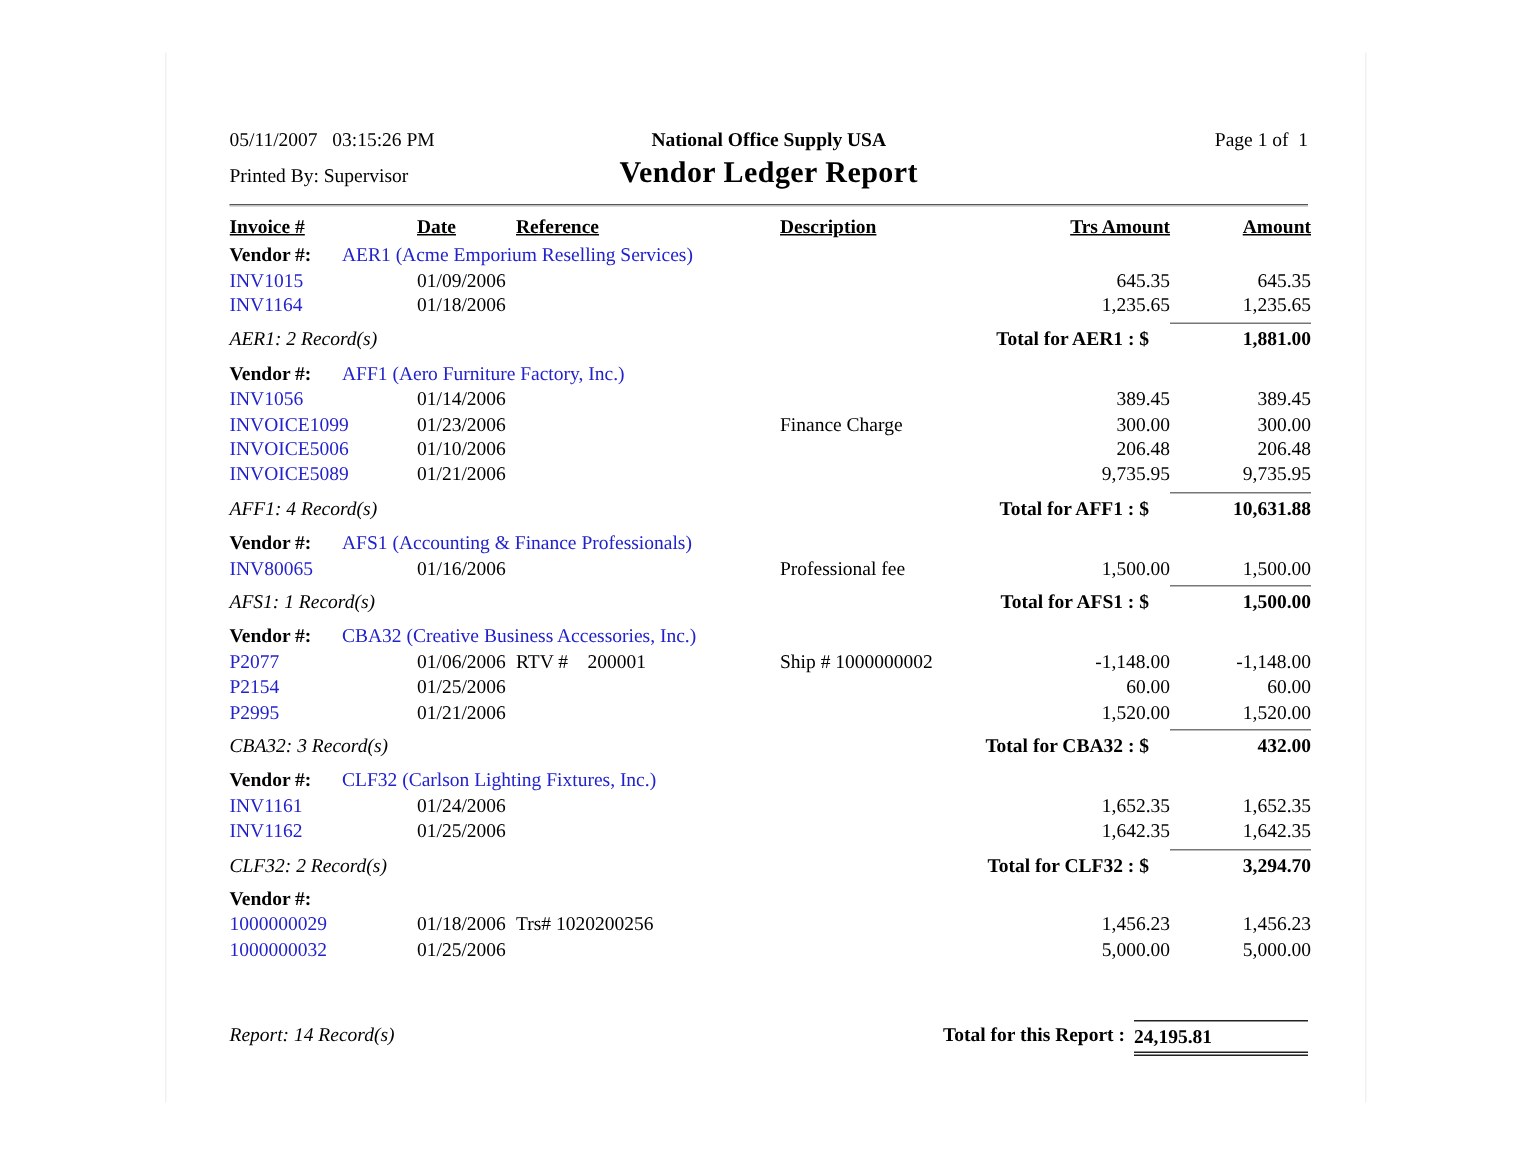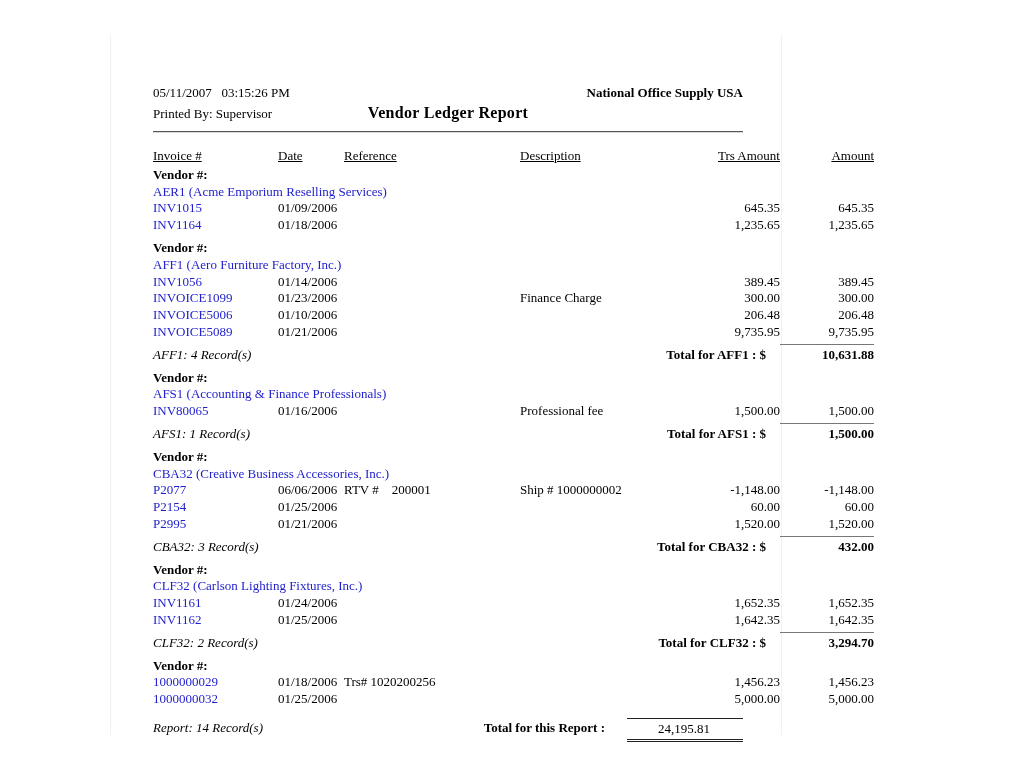--- a/index.html
+++ b/index.html
@@ -2,67 +2,68 @@
 <html style="--link: #2222cc;"><head>
 <meta charset="utf-8">
 <style>
   * { margin:0; padding:0; box-sizing:border-box; }
   html,body { width:1024px; height:768px; background:#ffffff; }
   body {
     font-family:"Liberation Serif","DejaVu Serif",serif;
     font-size:13px; color:#000; position:relative; overflow:hidden;
   }
   .page {
-    position:absolute; left:110px; top:35px; width:672px; height:700px;
+    position:absolute; left:110px; top:35px; width:801px; height:700px;
     background:#fff; border-left:1px solid #f1f1f1; border-right:1px solid #f1f1f1;
     padding:50px 38px 0 42px;
   }
   .hdr-row { display:flex; align-items:baseline; }
   .hdr-left  { flex:1 1 0; white-space:pre; }
   .hdr-center{ flex:0 0 auto; font-weight:bold; text-align:left; }
   .hdr-right { flex:1 1 0; text-align:right; white-space:pre; }
   .hdr-row2 { margin-top:3px; }
-  .report-title { font-size:16px; letter-spacing:0.3px; }
+  .report-title { font-size:20px; letter-spacing:0.3px; }
   .rule { margin-top:9px; height:0; border-top:1px solid #555; border-bottom:1px solid #d8d8d8; }
 
   .grid { display:grid; grid-template-columns:125px 66px 176px 130px 130px 94px; line-height:16.8px; }
   .cell { white-space:pre; overflow:hidden; }
   .num  { text-align:right; }
 
-  .col-headers { margin-top:15px; font-weight:normal; }
+  .col-headers { margin-top:5px; font-weight:bold; }
   .col-headers .cell { text-decoration:underline; }
 
   #report-body { margin-top:2px; }
   .group { margin-bottom:6px; }
-  .vendor-row { display:flex; line-height:16.8px;flex-direction:column; }
+  .vendor-row { display:flex; line-height:16.8px; }
   .vendor-label { width:75px; font-weight:bold; }
   .vendor-link { color:var(--link,#2222cc); text-decoration:none; }
   .invoice { color:var(--link,#2222cc); text-decoration:none; }
 
   .total-row { margin-top:2px; }
   .record-note { grid-column:1 / 4; font-style:italic; align-self:end; }
   .total-label { grid-column:4 / 6; font-weight:bold; text-align:right; padding-right:14px; align-self:end; }
   .total-amount { grid-column:6 / 7; font-weight:bold; text-align:right;
                   border-top:1px solid #777; padding-top:2px; margin-top:1px; }
 
-  .report-footer { display:flex; margin-top:10px; align-items:flex-start;gap:16px; }
+  .report-footer { display:flex; margin-top:38px; align-items:flex-start; }
   .footer-note  { flex:1 1 0; font-style:italic; line-height:20px; }
   .footer-label { font-weight:bold; line-height:20px; margin-right:6px; }
-  .footer-amount{ width:116px; font-weight:normal; text-align:center;
+  .footer-amount{ width:116px; font-weight:bold; text-align:left;
                   border-top:1px solid #222; border-bottom:3px double #222;
                   padding:2px 2px 2px 0; }
 </style>
 </head>
 <body>
 
 <div class="page">
 
   <div class="hdr-row">
     <span class="hdr-left">05/11/2007   03:15:26 PM</span>
     <span class="hdr-center">National Office Supply USA</span>
+    <span class="hdr-right">Page 1 of  1</span>
   </div>
 
   <div class="hdr-row hdr-row2">
     <span class="hdr-left">Printed By: Supervisor</span>
     <span class="hdr-center report-title">Vendor Ledger Report</span>
     <span class="hdr-right"></span>
   </div>
 
   <div class="rule"></div>
 
@@ -93,20 +94,25 @@
 
   <div class="grid data-row">
     <a class="cell invoice" href="#">INV1164</a>
     <span class="cell date">01/18/2006</span>
     <span class="cell reference"></span>
     <span class="cell description"></span>
     <span class="cell num trs">1,235.65</span>
     <span class="cell num amount">1,235.65</span>
   </div>
 </div>
+    <div class="grid total-row">
+      <span class="record-note">AER1: 2 Record(s)</span>
+      <span class="total-label">Total for AER1 : $</span>
+      <span class="total-amount">1,881.00</span>
+    </div>
   </div>
 
   <div class="group">
     <div class="vendor-row">
       <span class="vendor-label">Vendor #:</span>
       <a class="vendor-link" href="#">AFF1 (Aero Furniture Factory, Inc.)</a>
     </div>
     <div class="rows">
   <div class="grid data-row">
     <a class="cell invoice" href="#">INV1056</a>
@@ -174,21 +180,21 @@
   </div>
 
   <div class="group">
     <div class="vendor-row">
       <span class="vendor-label">Vendor #:</span>
       <a class="vendor-link" href="#">CBA32 (Creative Business Accessories, Inc.)</a>
     </div>
     <div class="rows">
   <div class="grid data-row">
     <a class="cell invoice" href="#">P2077</a>
-    <span class="cell date">06/06/2006</span>
+    <span class="cell date">01/06/2006</span>
     <span class="cell reference">RTV #    200001</span>
     <span class="cell description">Ship # 1000000002</span>
     <span class="cell num trs">-1,148.00</span>
     <span class="cell num amount">-1,148.00</span>
   </div>
 
   <div class="grid data-row">
     <a class="cell invoice" href="#">P2154</a>
     <span class="cell date">01/25/2006</span>
     <span class="cell reference"></span>

